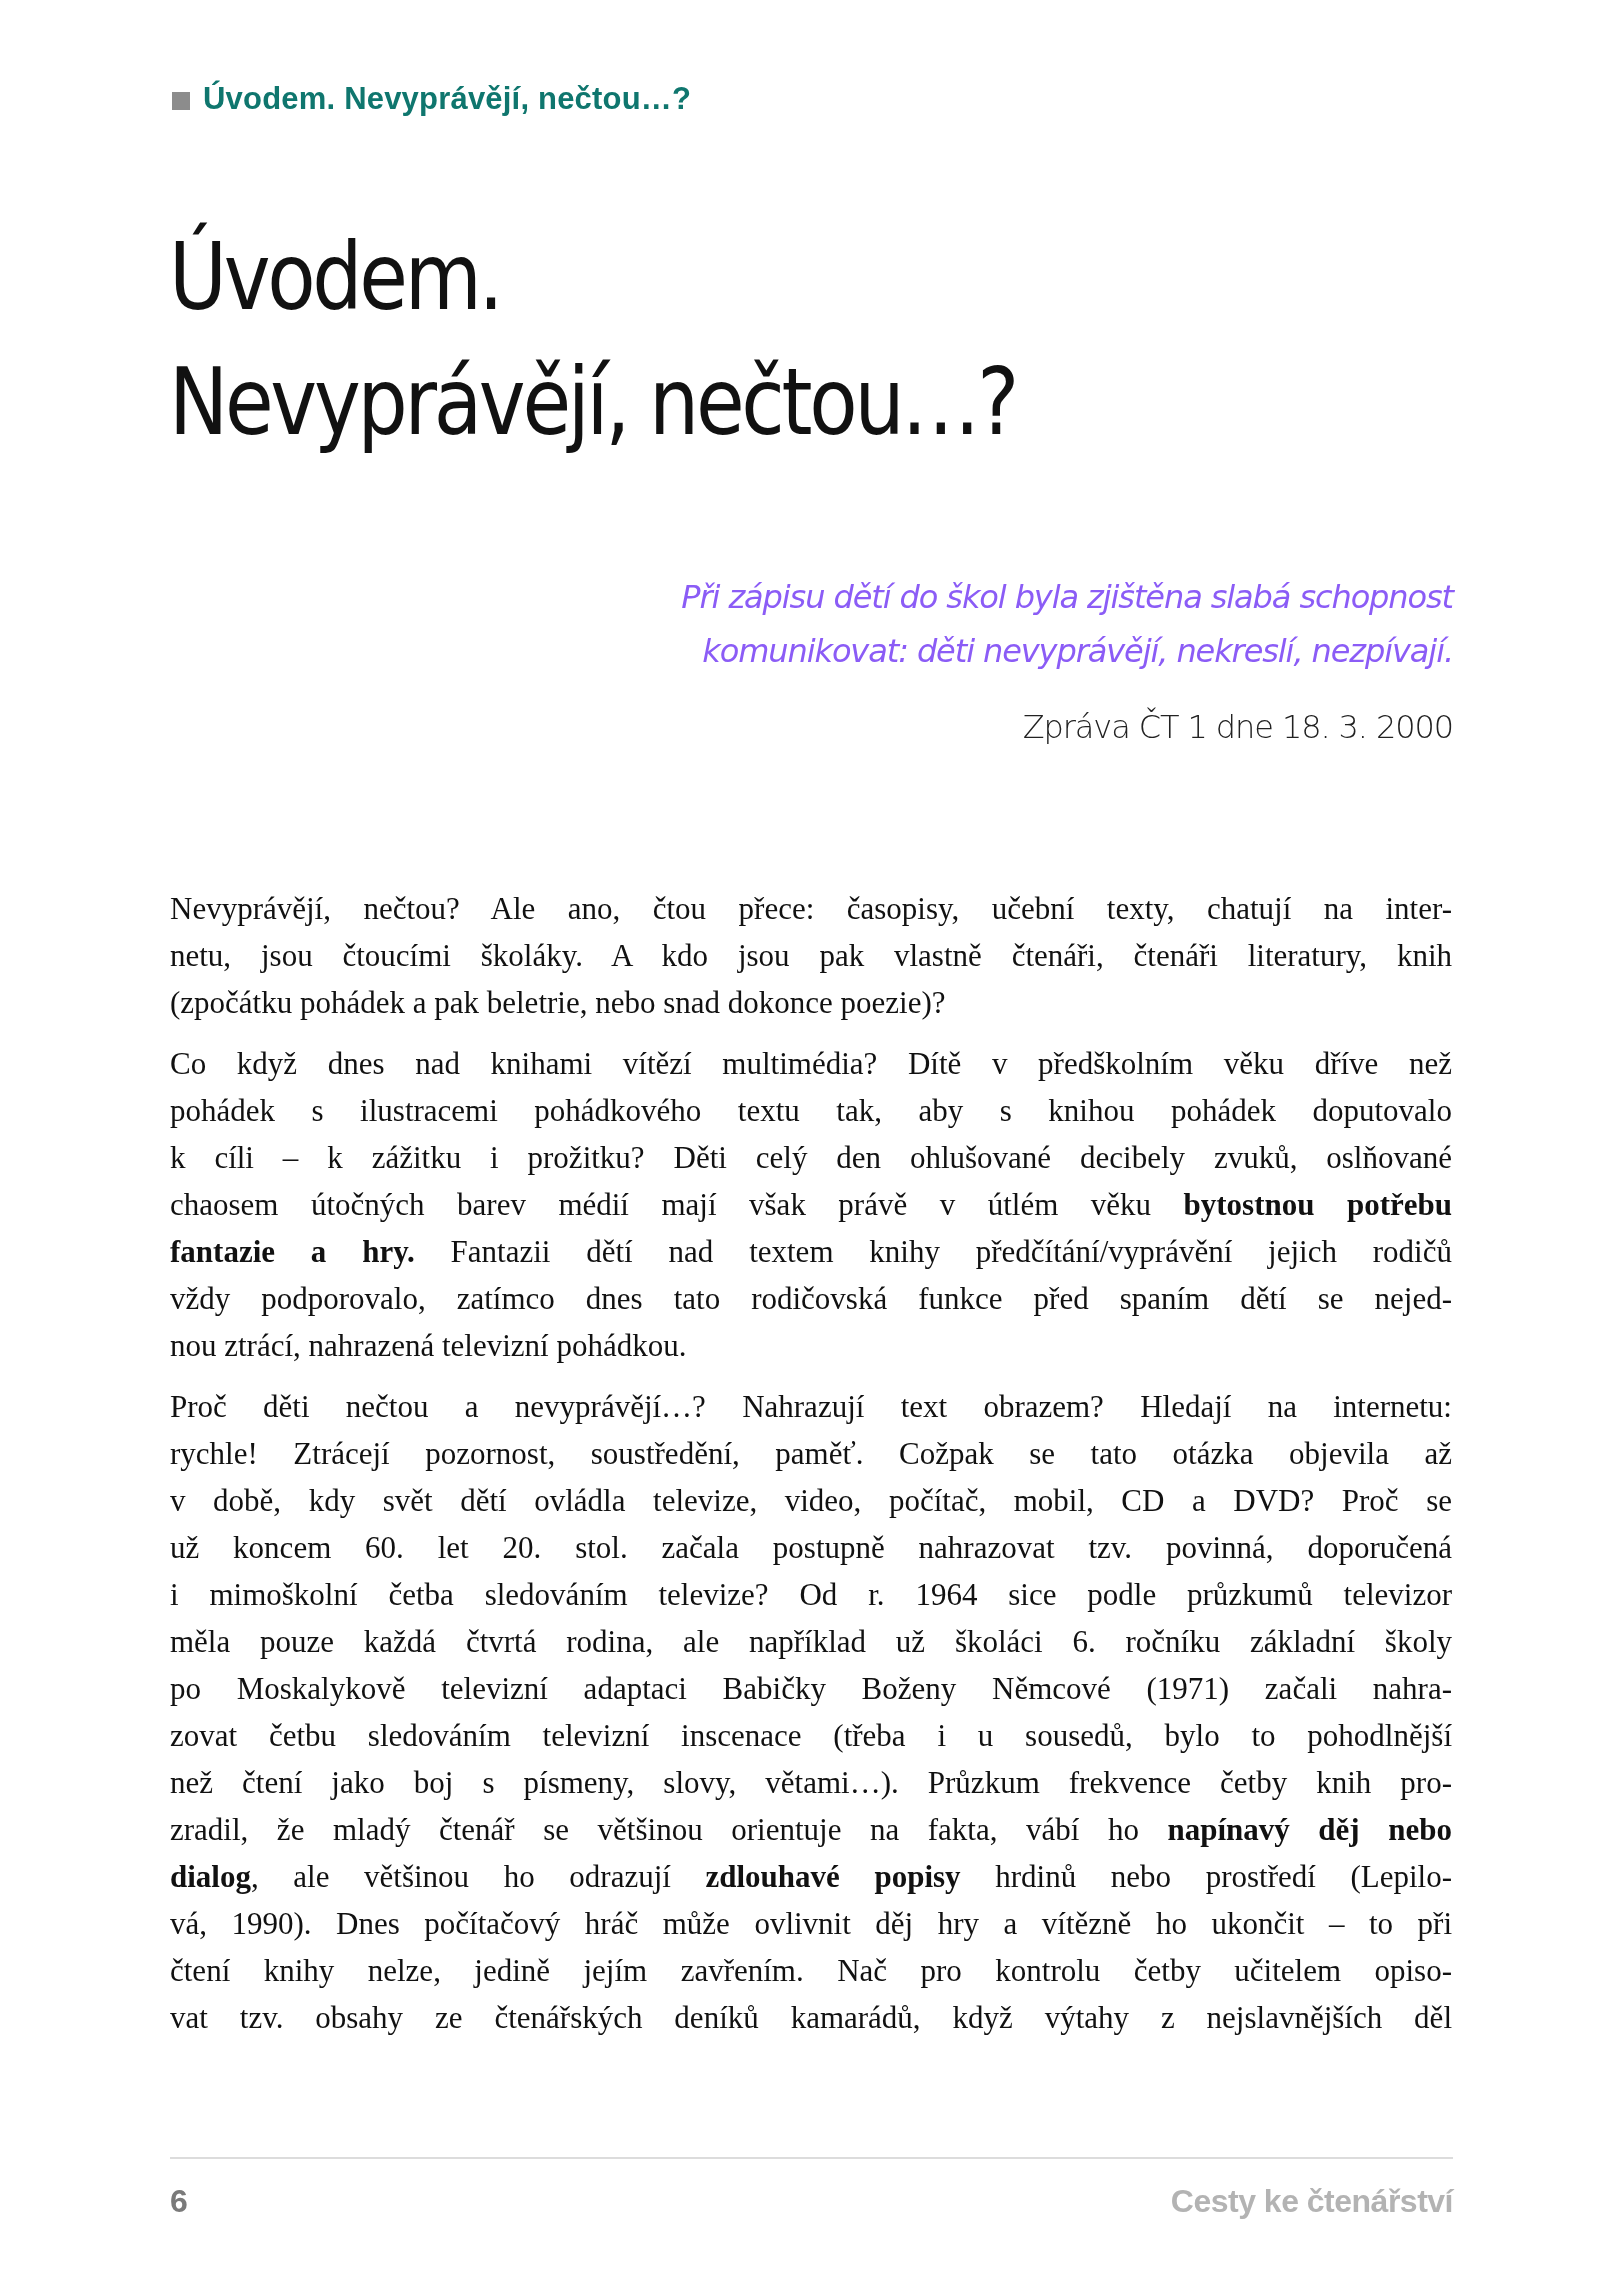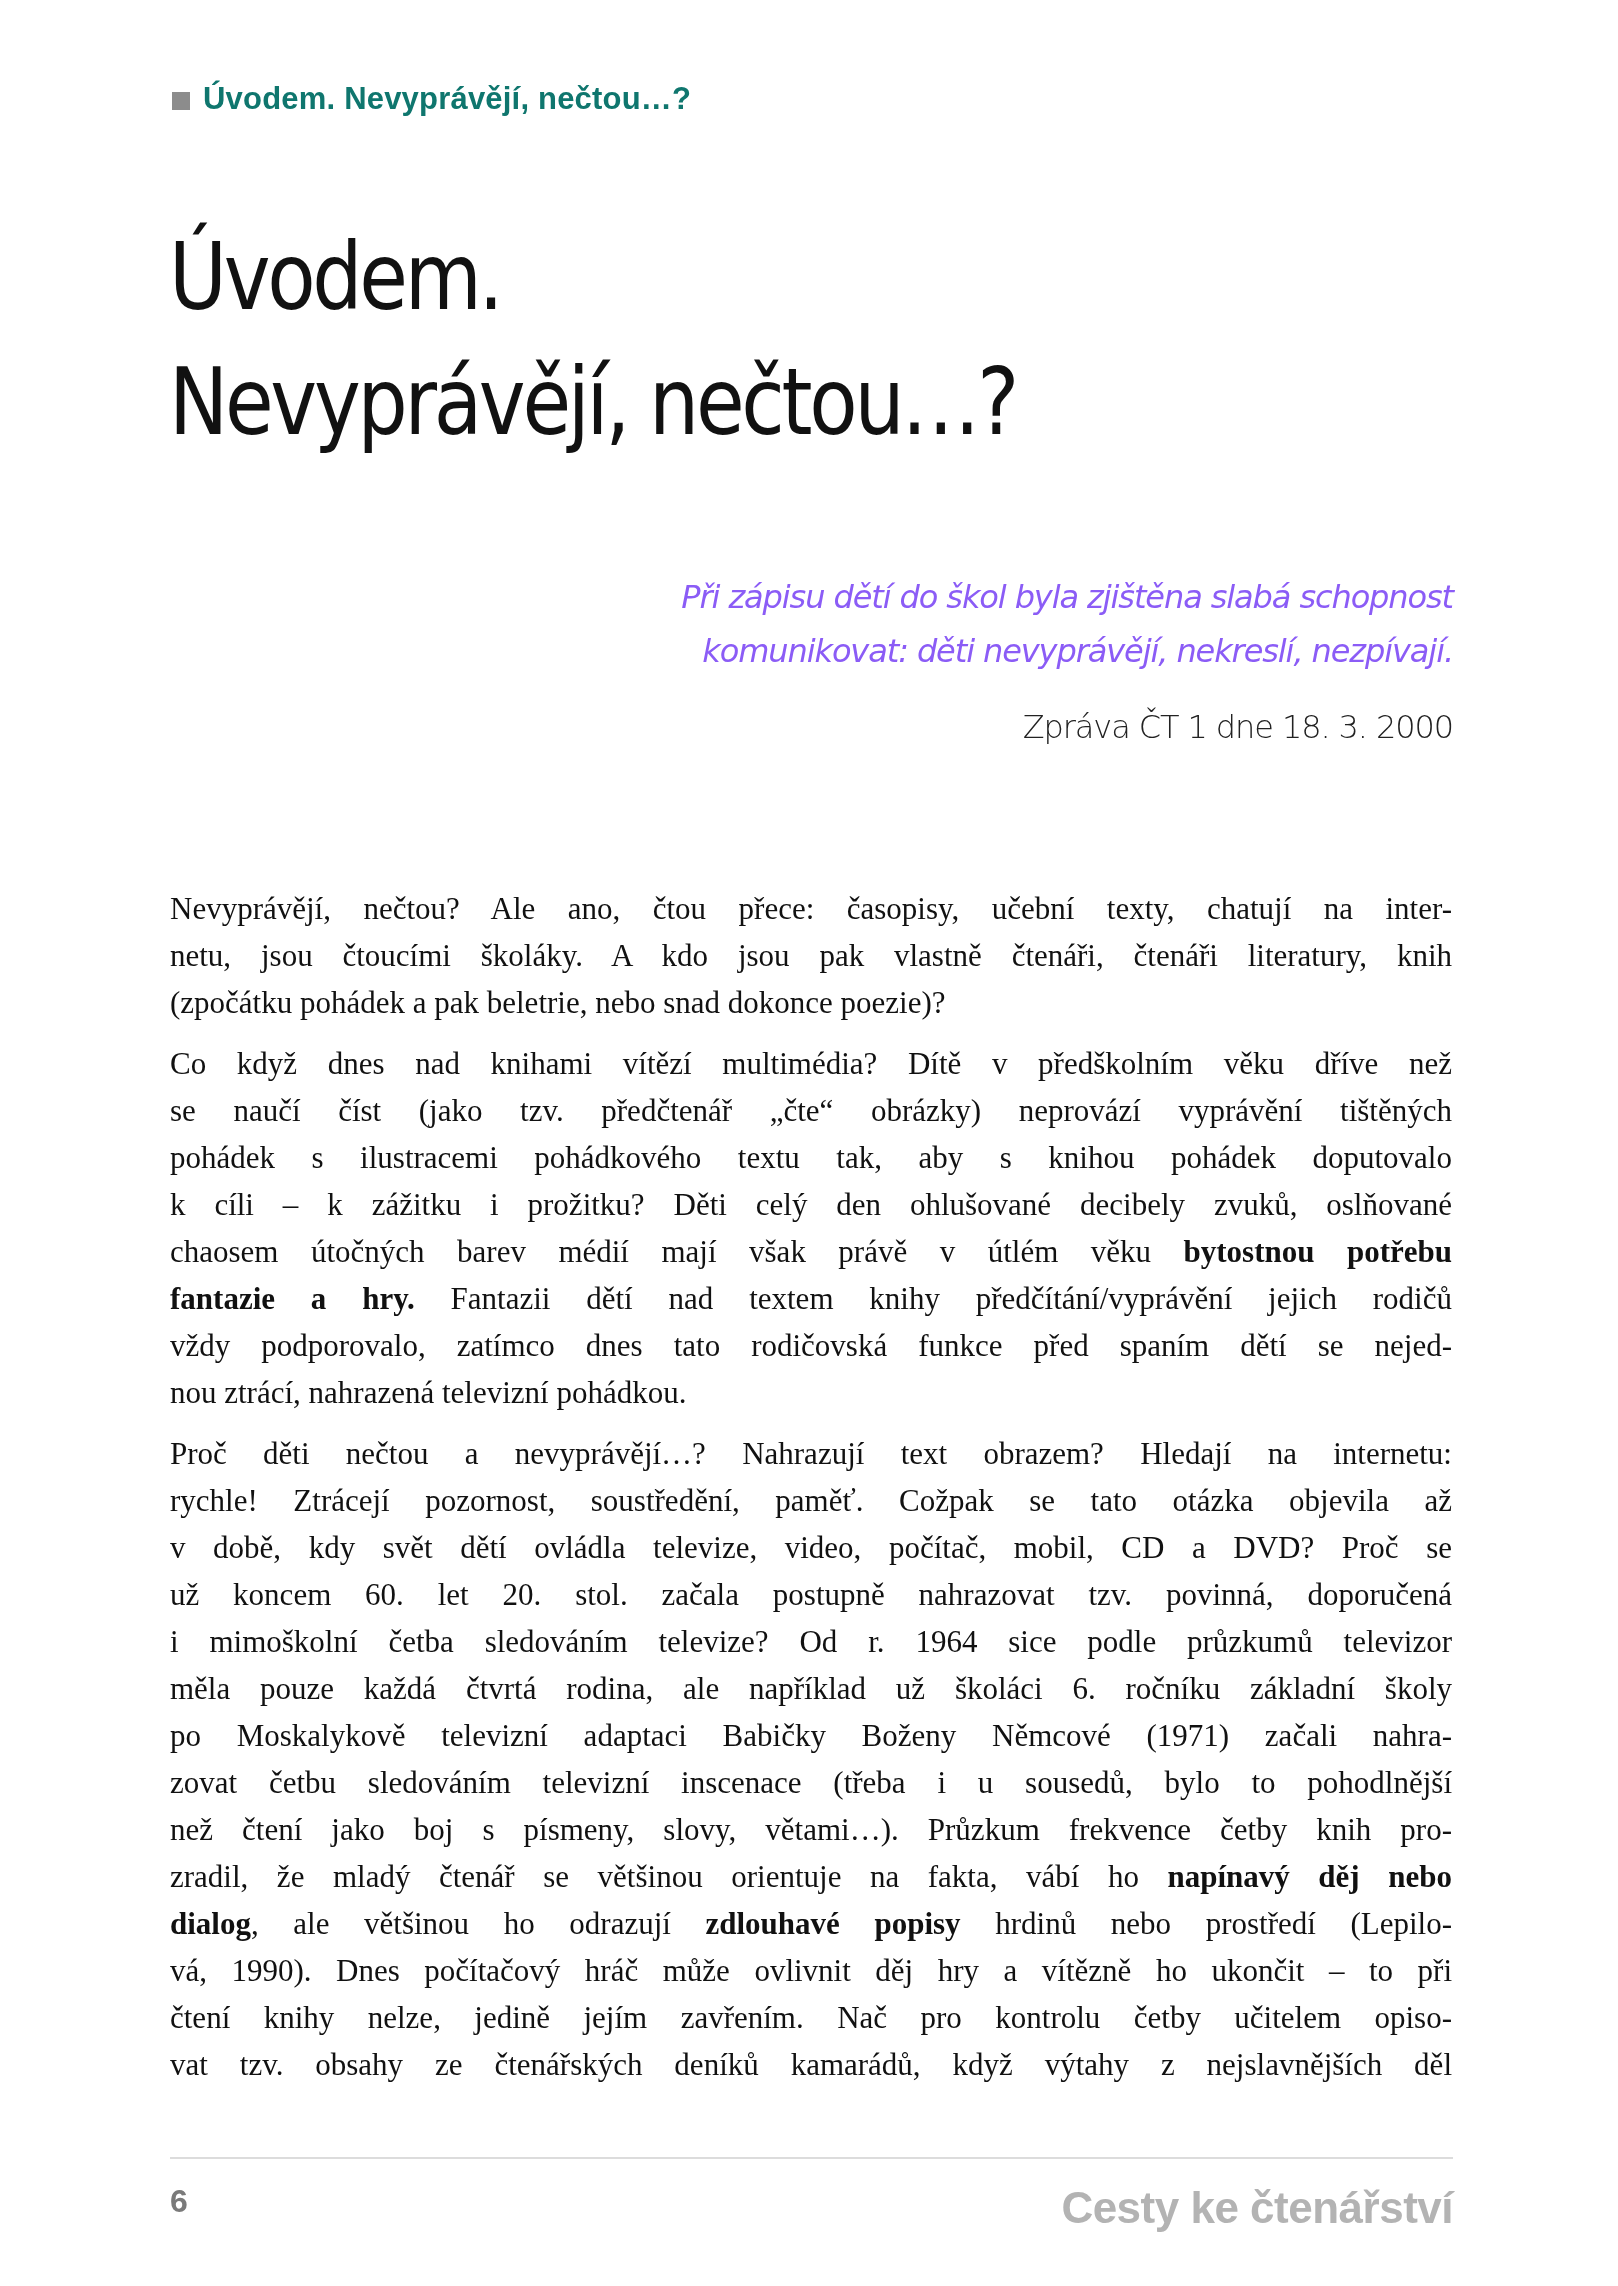--- a/index.html
+++ b/index.html
@@ -117,21 +117,21 @@
       font-weight: bold;
       font-size: 32px;
       color: #7a7a7a;
     }
     .book-title {
       position: absolute;
       right: 166px;
       top: 2183px;
       font-family: "Liberation Sans", sans-serif;
       font-weight: bold;
-      font-size: 44px;
+      font-size: 32px;
       color: #b3b3b3;
       letter-spacing: -0.5px;
     }
   </style>
 </head>
 <body>
 
 <div class="running-head">
   <span class="square"></span>
   <span>Úvodem.  Nevyprávějí, nečtou…?</span>
@@ -149,21 +149,20 @@
 <div class="epigraph-source">Zpráva ČT 1 dne 18. 3. 2000</div>
 
 <div class="body-text" id="body-text">
     <p>
       <span class="line"><span>Nevyprávějí, nečtou? Ale ano, čtou přece: časopisy, učební texty, chatují na inter-</span></span>
       <span class="line"><span>netu, jsou čtoucími školáky. A kdo jsou pak vlastně čtenáři, čtenáři literatury, knih</span></span>
       <span class="line last"><span>(zpočátku pohádek a pak beletrie, nebo snad dokonce poezie)?</span></span>
     </p>
     <p>
       <span class="line"><span>Co když dnes nad knihami vítězí multimédia? Dítě v předškolním věku dříve než</span></span>
-      <span class="line"><span>se naučí číst (jako tzv. předčtenář „čte“ obrázky) neprovází vyprávění tištěných</span></span>
       <span class="line"><span>pohádek s ilustracemi pohádkového textu tak, aby s knihou pohádek doputovalo</span></span>
       <span class="line"><span>k cíli – k zážitku i prožitku? Děti celý den ohlušované decibely zvuků, oslňované</span></span>
       <span class="line"><span>chaosem útočných barev médií mají však právě v útlém věku </span><b>bytostnou potřebu</b></span>
       <span class="line"><b>fantazie a hry.</b><span> Fantazii dětí nad textem knihy předčítání/vyprávění jejich rodičů</span></span>
       <span class="line"><span>vždy podporovalo, zatímco dnes tato rodičovská funkce před spaním dětí se nejed-</span></span>
       <span class="line last"><span>nou ztrácí, nahrazená televizní pohádkou.</span></span>
     </p>
     <p>
       <span class="line"><span>Proč děti nečtou a nevyprávějí…? Nahrazují text obrazem? Hledají na internetu:</span></span>
       <span class="line"><span>rychle! Ztrácejí pozornost, soustředění, paměť. Cožpak se tato otázka objevila až</span></span>

